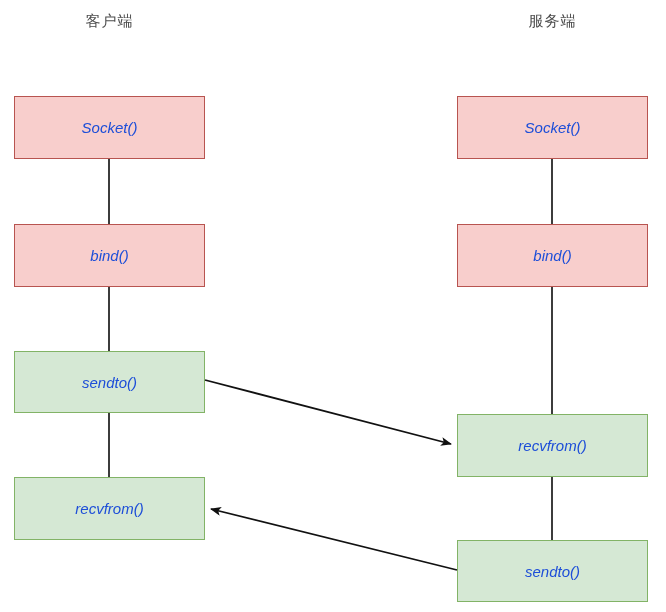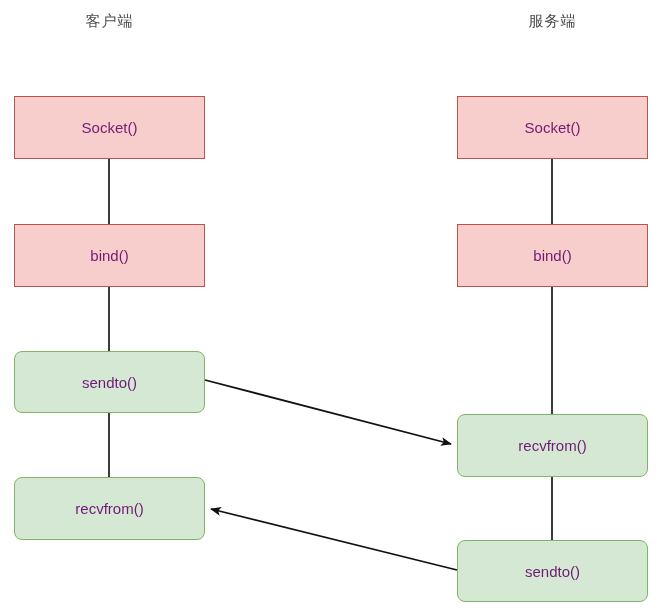--- a/index.html
+++ b/index.html
@@ -23,32 +23,32 @@
     white-space: nowrap;
     text-align: center;
   }
   .node {
     position: absolute;
     box-sizing: border-box;
     display: flex;
     align-items: center;
     justify-content: center;
     font-size: 15px;
-    color: #701a75;
+    color: #1d4ed8;
     border-width: 1px;
     border-style: solid;
+    font-style: italic;
   }
   .node.pink {
     background: #f8cecc;
     border-color: #b85450;
   }
   .node.green {
     background: #d5e8d4;
     border-color: #82b366;
-    border-radius: 8px;
   }
   .vline {
     position: absolute;
     width: 1.6px;
     background: #3c3c3c;
   }
   svg.links {
     position: absolute;
     left: 0;
     top: 0;

